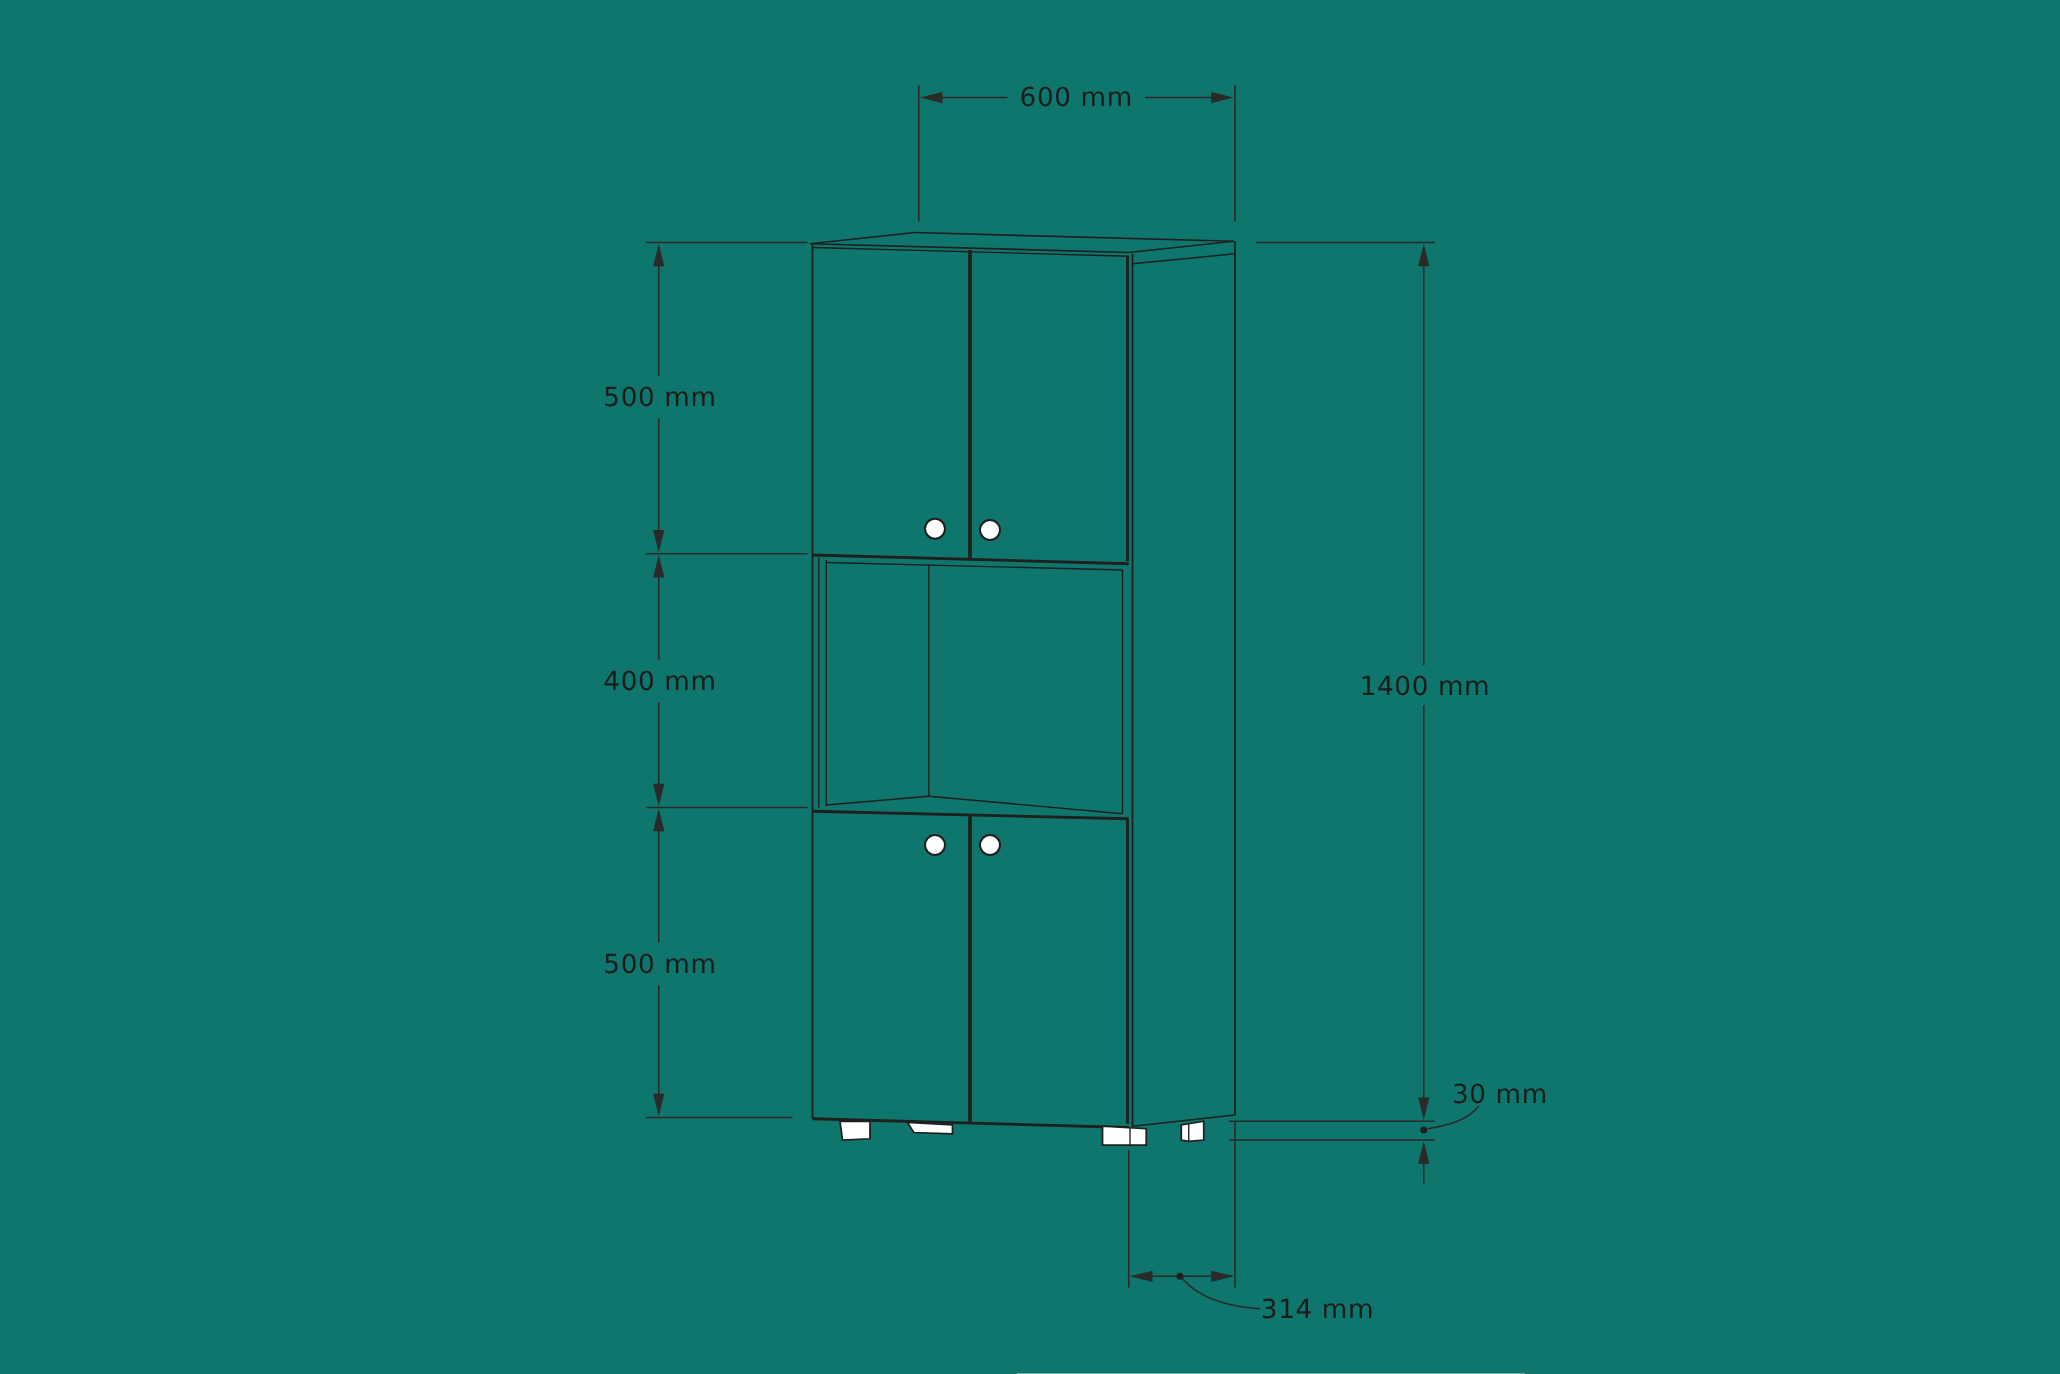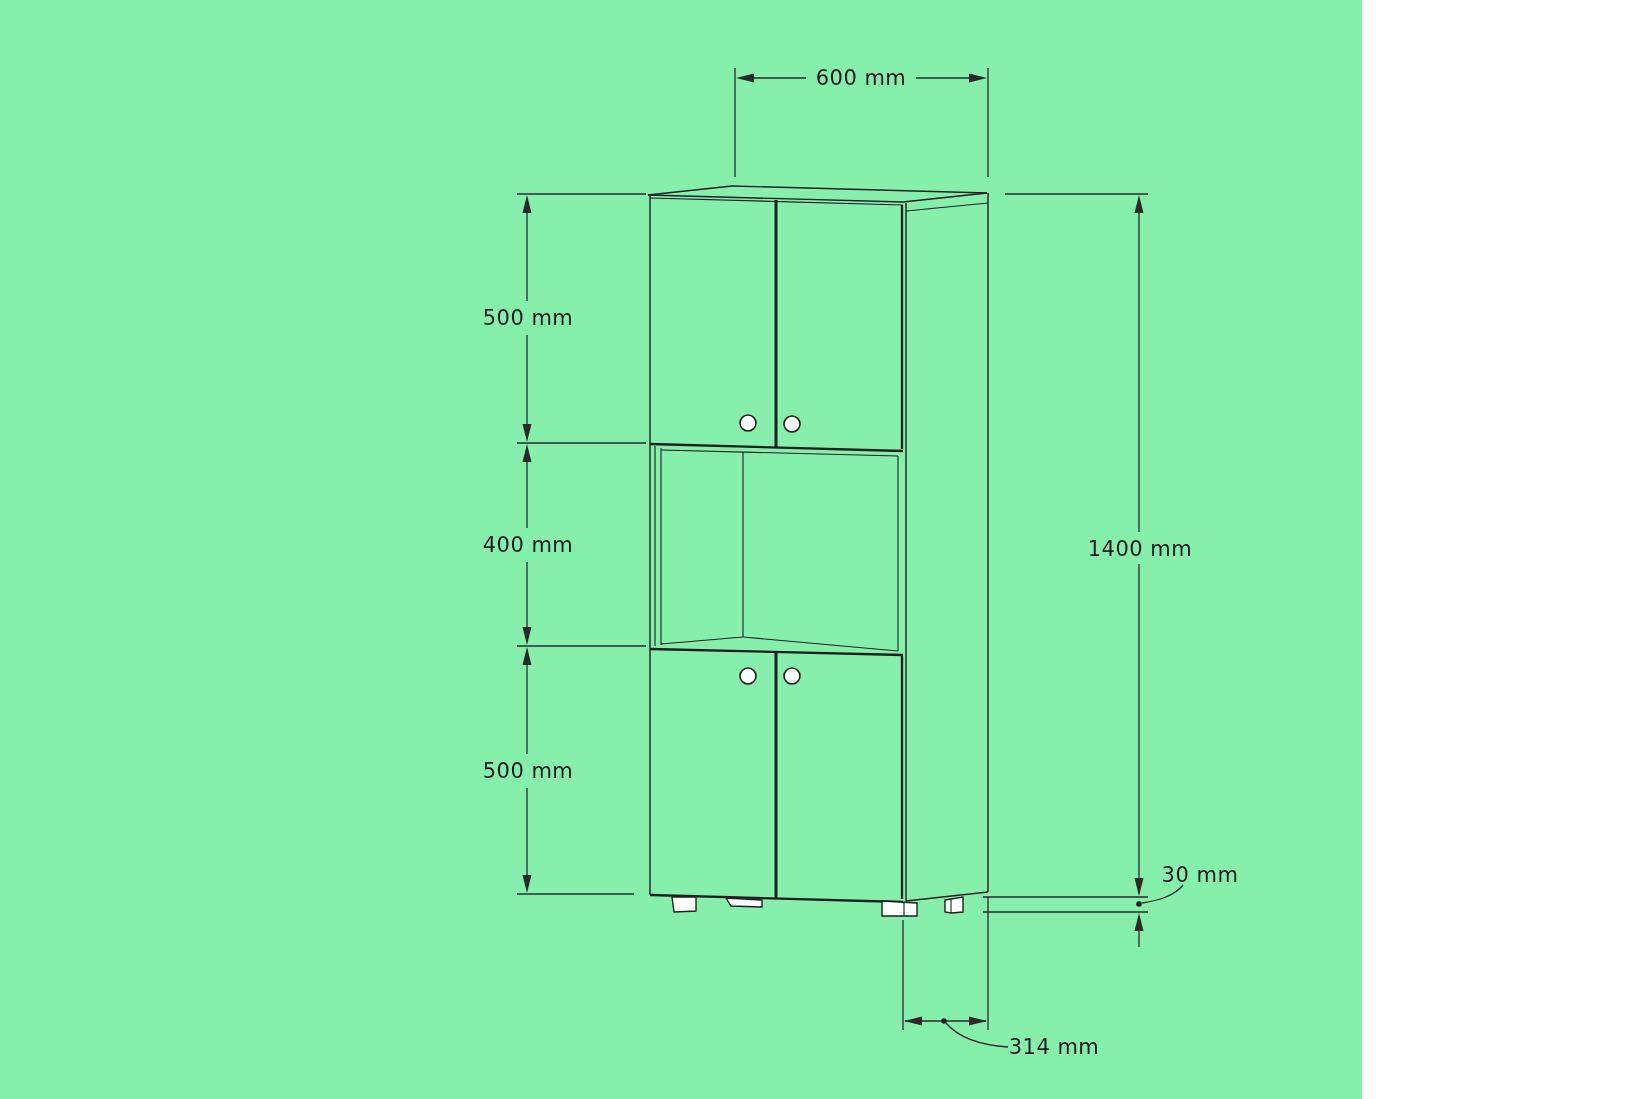--- a/index.html
+++ b/index.html
@@ -2,23 +2,23 @@
 <html><head>
 <meta charset="utf-8">
 <style>
   html, body {
     margin: 0;
     padding: 0;
     background: #ffffff;
   }
   .canvas {
     position: relative;
-    width: 1362px;
+    width: 1648px;
     height: 1099px;
-    background: #86efac;
+    background: #0f766e;
     overflow: hidden;
     font-family: "DejaVu Sans", "Liberation Sans", sans-serif;
   }
   svg { position: absolute; left: 0; top: 0; }
   .ln   { stroke: #1f1f1f; stroke-width: 1.4; fill: none; stroke-linecap: butt; }
   .ln-thin { stroke: #1f1f1f; stroke-width: 1.1; fill: none; }
   .ln-med  { stroke: #1f1f1f; stroke-width: 2.3; fill: none; }
   .ln-thick{ stroke: #1f1f1f; stroke-width: 3;   fill: none; }
   .dim  { stroke: #2a2a2a; stroke-width: 1.3; fill: none; }
   .arr  { fill: #2a2a2a; stroke: none; }

